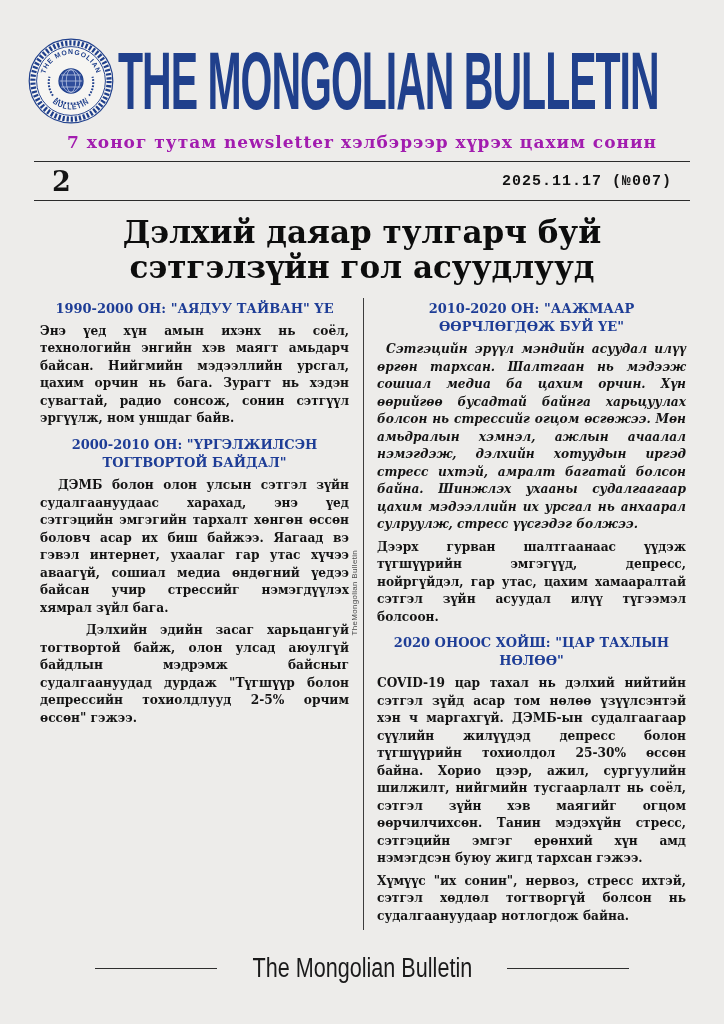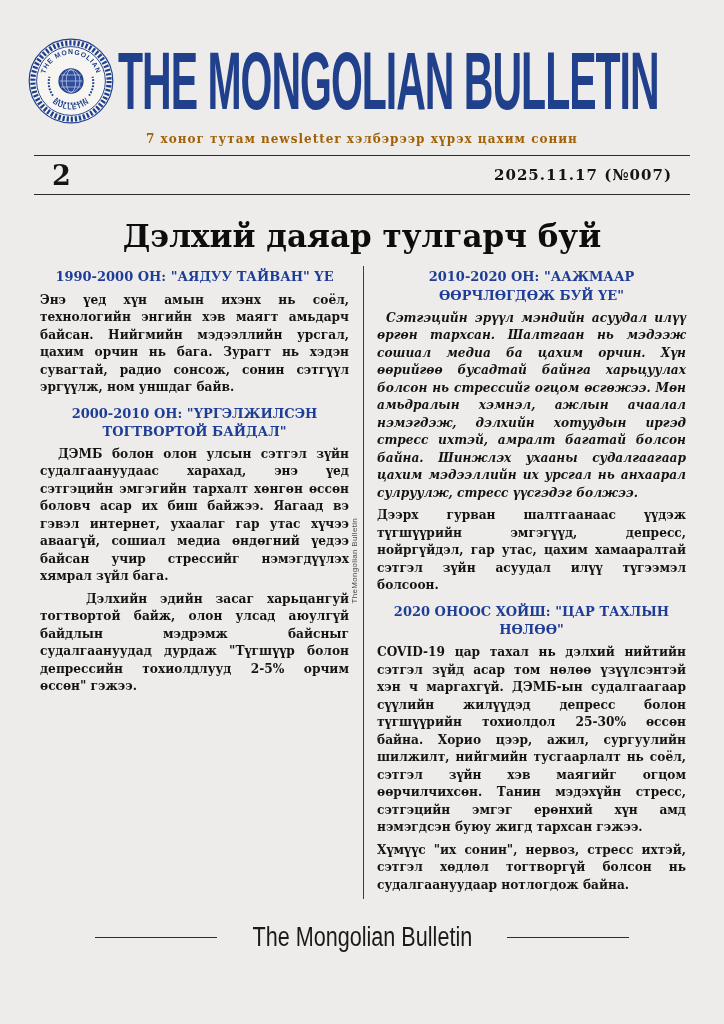--- a/index.html
+++ b/index.html
@@ -29,35 +29,35 @@
   .lg-laurel{stroke:var(--navy);fill:none;stroke-width:2.4;stroke-dasharray:2 1.6;}
   .lg-text{font-family:"Liberation Sans",sans-serif;font-weight:bold;font-size:8px;fill:var(--navy);letter-spacing:1px;}
   .title-wrap{flex:1;height:72px;display:flex;align-items:center;overflow:visible;margin-left:4px;}
   .paper-title{
     display:inline-block;white-space:nowrap;
     font-family:"Liberation Sans",sans-serif;font-weight:700;
     font-size:82px;letter-spacing:-2px;color:var(--navy);
     transform:scaleX(0.5);transform-origin:left center;line-height:1;
   }
   .subtitle{
-    text-align:center;font-weight:bold;font-size:12px;letter-spacing:1px;
-    margin-top:6px;color:#a16207;
+    text-align:center;font-weight:bold;font-size:17px;letter-spacing:1px;
+    margin-top:6px;color:#a21caf;
   }
 
   
   .rule{border-top:1.6px solid var(--rule-color);margin:0 6px;}
   .rule.top{margin-top:9px;}
   .issue-row{display:flex;justify-content:space-between;align-items:center;height:38px;padding:0 24px;}
   .page-num{font-size:27px;font-weight:bold;line-height:1;}
-  .issue-date{font-size:15px;font-weight:bold;letter-spacing:1px;}
+  .issue-date{font-size:15px;font-weight:bold;letter-spacing:1px;font-family:Liberation Mono, monospace;}
 
   
   .headline{
     text-align:center;font-size:31px;line-height:1.14;font-weight:bold;
-    margin:24px 0 6px;color:#0d0d0d;
+    margin:14px 0 6px;color:#0d0d0d;
   }
 
   
   .columns{display:flex;margin-top:12px;min-height:578px;}
   .col{flex:1;}
   .col.left{padding:2px 14px 0 12px;}
   .col.right{padding:2px 10px 0 13px;}
   .divider{width:1px;background:#3d3d3d;position:relative;flex:0 0 1px;}
   .vlabel{
     position:absolute;top:252px;left:-13px;
@@ -125,20 +125,21 @@
 
   <div class="rule top"></div>
   <div class="issue-row">
     <span class="page-num">2</span>
     <span class="issue-date">2025.11.17 (№007)</span>
   </div>
   <div class="rule"></div>
 
   <h1 class="headline">
     <span>Дэлхий даяар тулгарч буй</span><br>
+    <span>сэтгэлзүйн гол асуудлууд</span>
   </h1>
 
   <div class="columns">
 
     <div class="col left">
       <h2 class="section-heading">1990-2000 ОН: "АЯДУУ ТАЙВАН" ҮЕ</h2>
       <p class="noindent">Энэ үед хүн амын ихэнх нь соёл, технологийн энгийн хэв маягт амьдарч байсан. Нийгмийн мэдээллийн урсгал, цахим орчин нь бага. Зурагт нь хэдэн сувагтай, радио сонсож, сонин сэтгүүл эргүүлж, ном уншдаг байв.</p>
 
       <h2 class="section-heading">2000-2010 ОН: "ҮРГЭЛЖИЛСЭН ТОГТВОРТОЙ БАЙДАЛ"</h2>
       <p>ДЭМБ болон олон улсын сэтгэл зүйн судалгаануудаас харахад, энэ үед сэтгэцийн эмгэгийн тархалт хөнгөн өссөн боловч асар их биш байжээ. Яагаад вэ гэвэл интернет, ухаалаг гар утас хүчээ аваагүй, сошиал медиа өндөгний үедээ байсан учир стрессийг нэмэгдүүлэх хямрал зүйл бага.</p>

